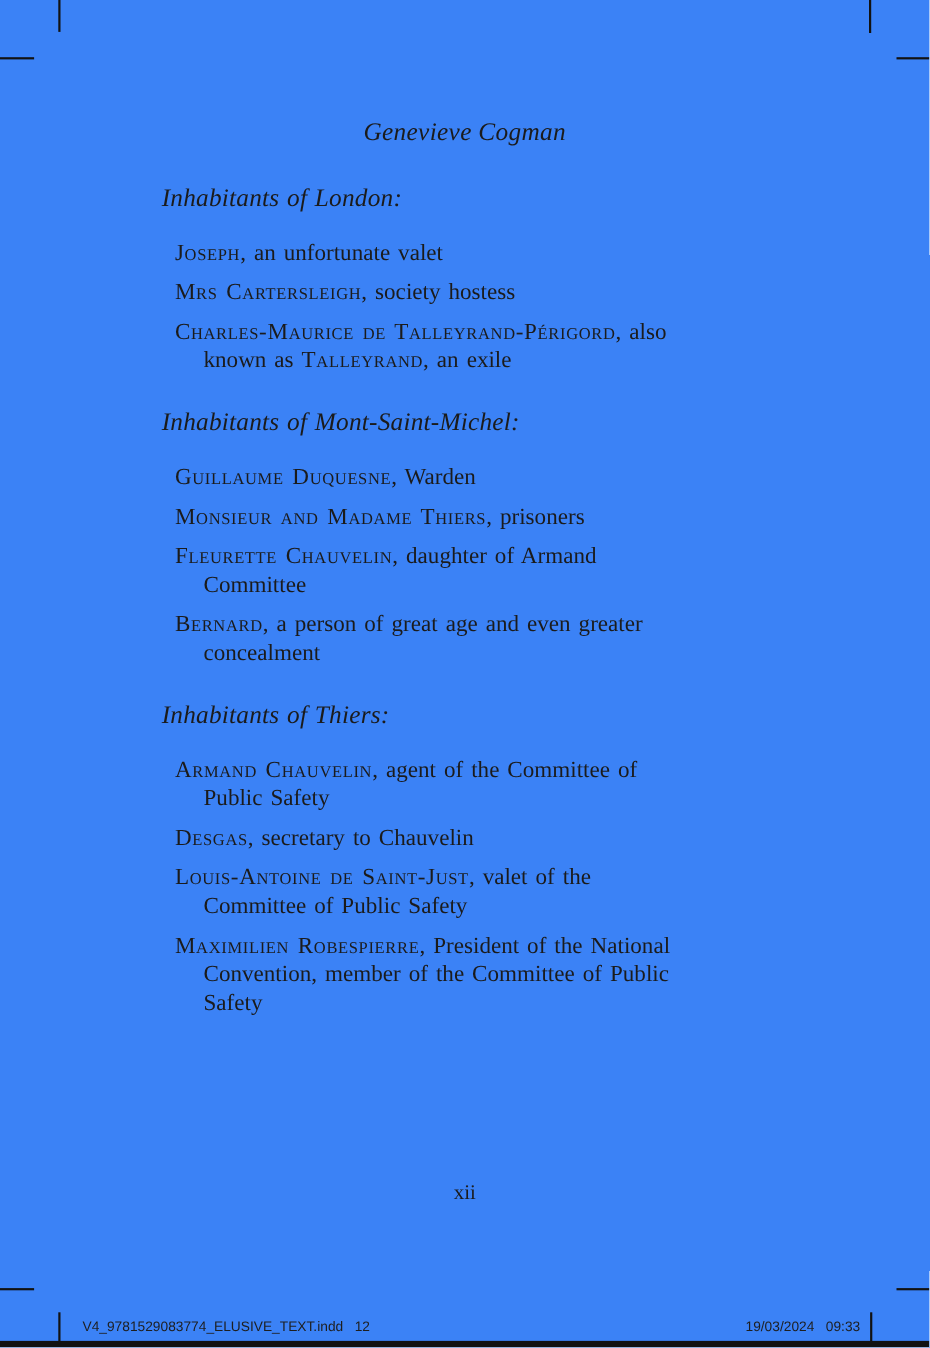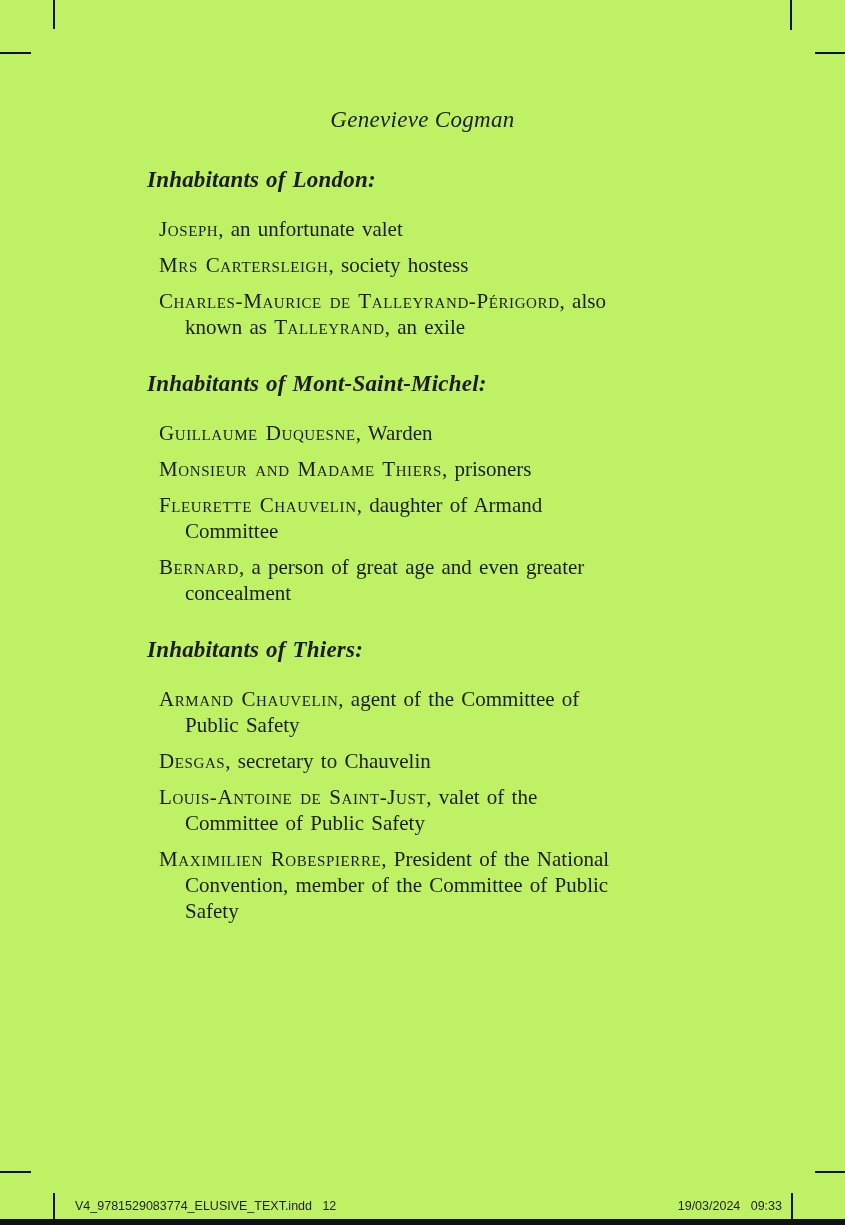--- a/index.html
+++ b/index.html
@@ -4,21 +4,21 @@
 <style>
   html, body {
     margin: 0;
     padding: 0;
     background: #ffffff;
   }
   #page {
     position: relative;
     width: 845px;
     height: 1225px;
-    background: #bef264;
+    background: #3b82f6;
     overflow: hidden;
     font-family: "Liberation Serif", serif;
     color: #1b1b1b;
   }
   
   .mark { position: absolute; background: #121212; }
   .tl-v { left: 53px;  top: 0;      width: 2px;  height: 29px; }
   .tl-h { left: 0;     top: 52px;   width: 31px; height: 2px;  }
   .tr-v { left: 790px; top: 0;      width: 2px;  height: 30px; }
   .tr-h { left: 815px; top: 52px;   width: 30px; height: 2px;  }
@@ -41,21 +41,21 @@
 
   
   .main-col {
     position: absolute;
     left: 147px;
     top: 166px;
     width: 590px;
   }
   .section-heading {
     font-style: italic;
-    font-weight: bold;
+    font-weight: normal;
     font-size: 23px;
     line-height: 28px;
     margin: 0 0 22px 0;
     word-spacing: 1px;
     letter-spacing: 0.2px;
   }
   .section-heading.not-first { margin-top: 30px; }
   .entries { margin-left: 12px; }
   .entry {
     font-size: 21px;
@@ -123,17 +123,18 @@
       </div>
       <h2 class="section-heading not-first">Inhabitants of Thiers:</h2>
       <div class="entries">
         <p class="entry"><span class="sc">Armand Chauvelin</span><span class="plain">, agent of the Committee of</span><br><span class="plain">Public Safety</span></p>
         <p class="entry"><span class="sc">Desgas</span><span class="plain">, secretary to Chauvelin</span></p>
         <p class="entry"><span class="sc">Louis-Antoine de Saint-Just</span><span class="plain">, valet of the</span><br><span class="plain">Committee of Public Safety</span></p>
         <p class="entry"><span class="sc">Maximilien Robespierre</span><span class="plain">, President of the National</span><br><span class="plain">Convention, member of the Committee of Public</span><br><span class="plain">Safety</span></p>
       </div>
     </div>
 
+  <div class="folio">xii</div>
 
   <div class="footer-text footer-left">V4_9781529083774_ELUSIVE_TEXT.indd   12</div>
   <div class="footer-text footer-right">19/03/2024   09:33</div>
 
 </div>
 
 </body></html>

